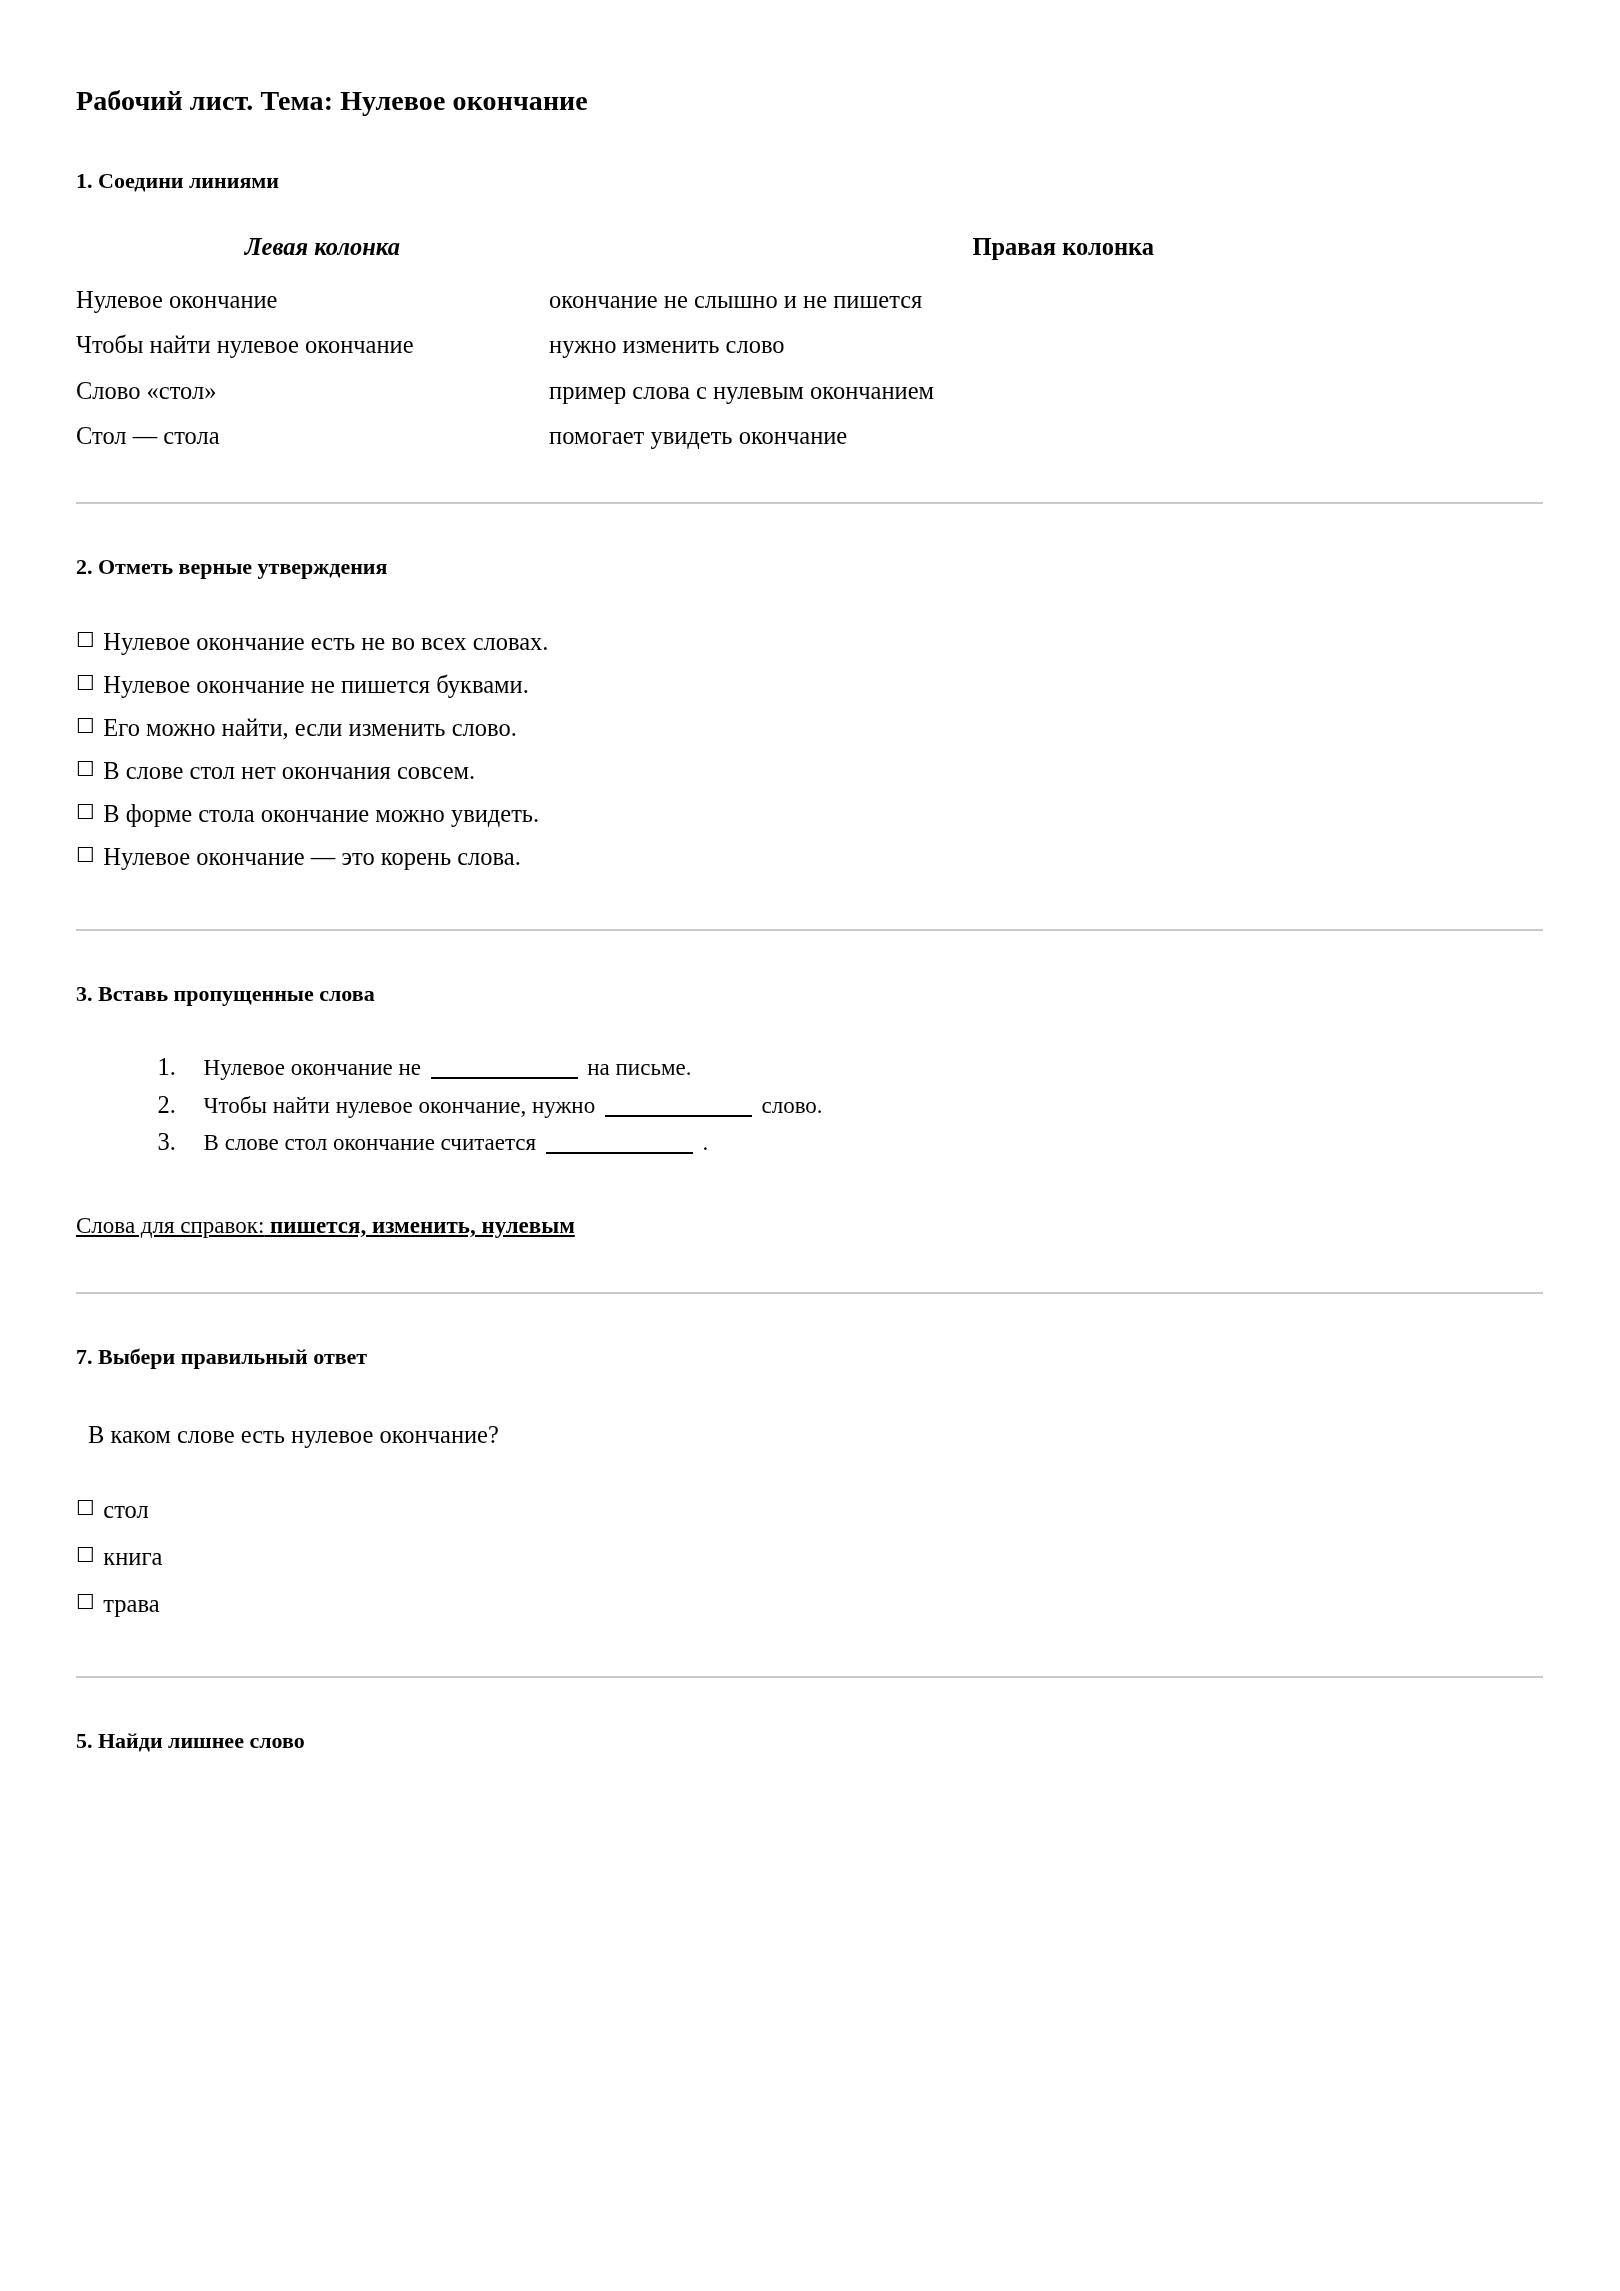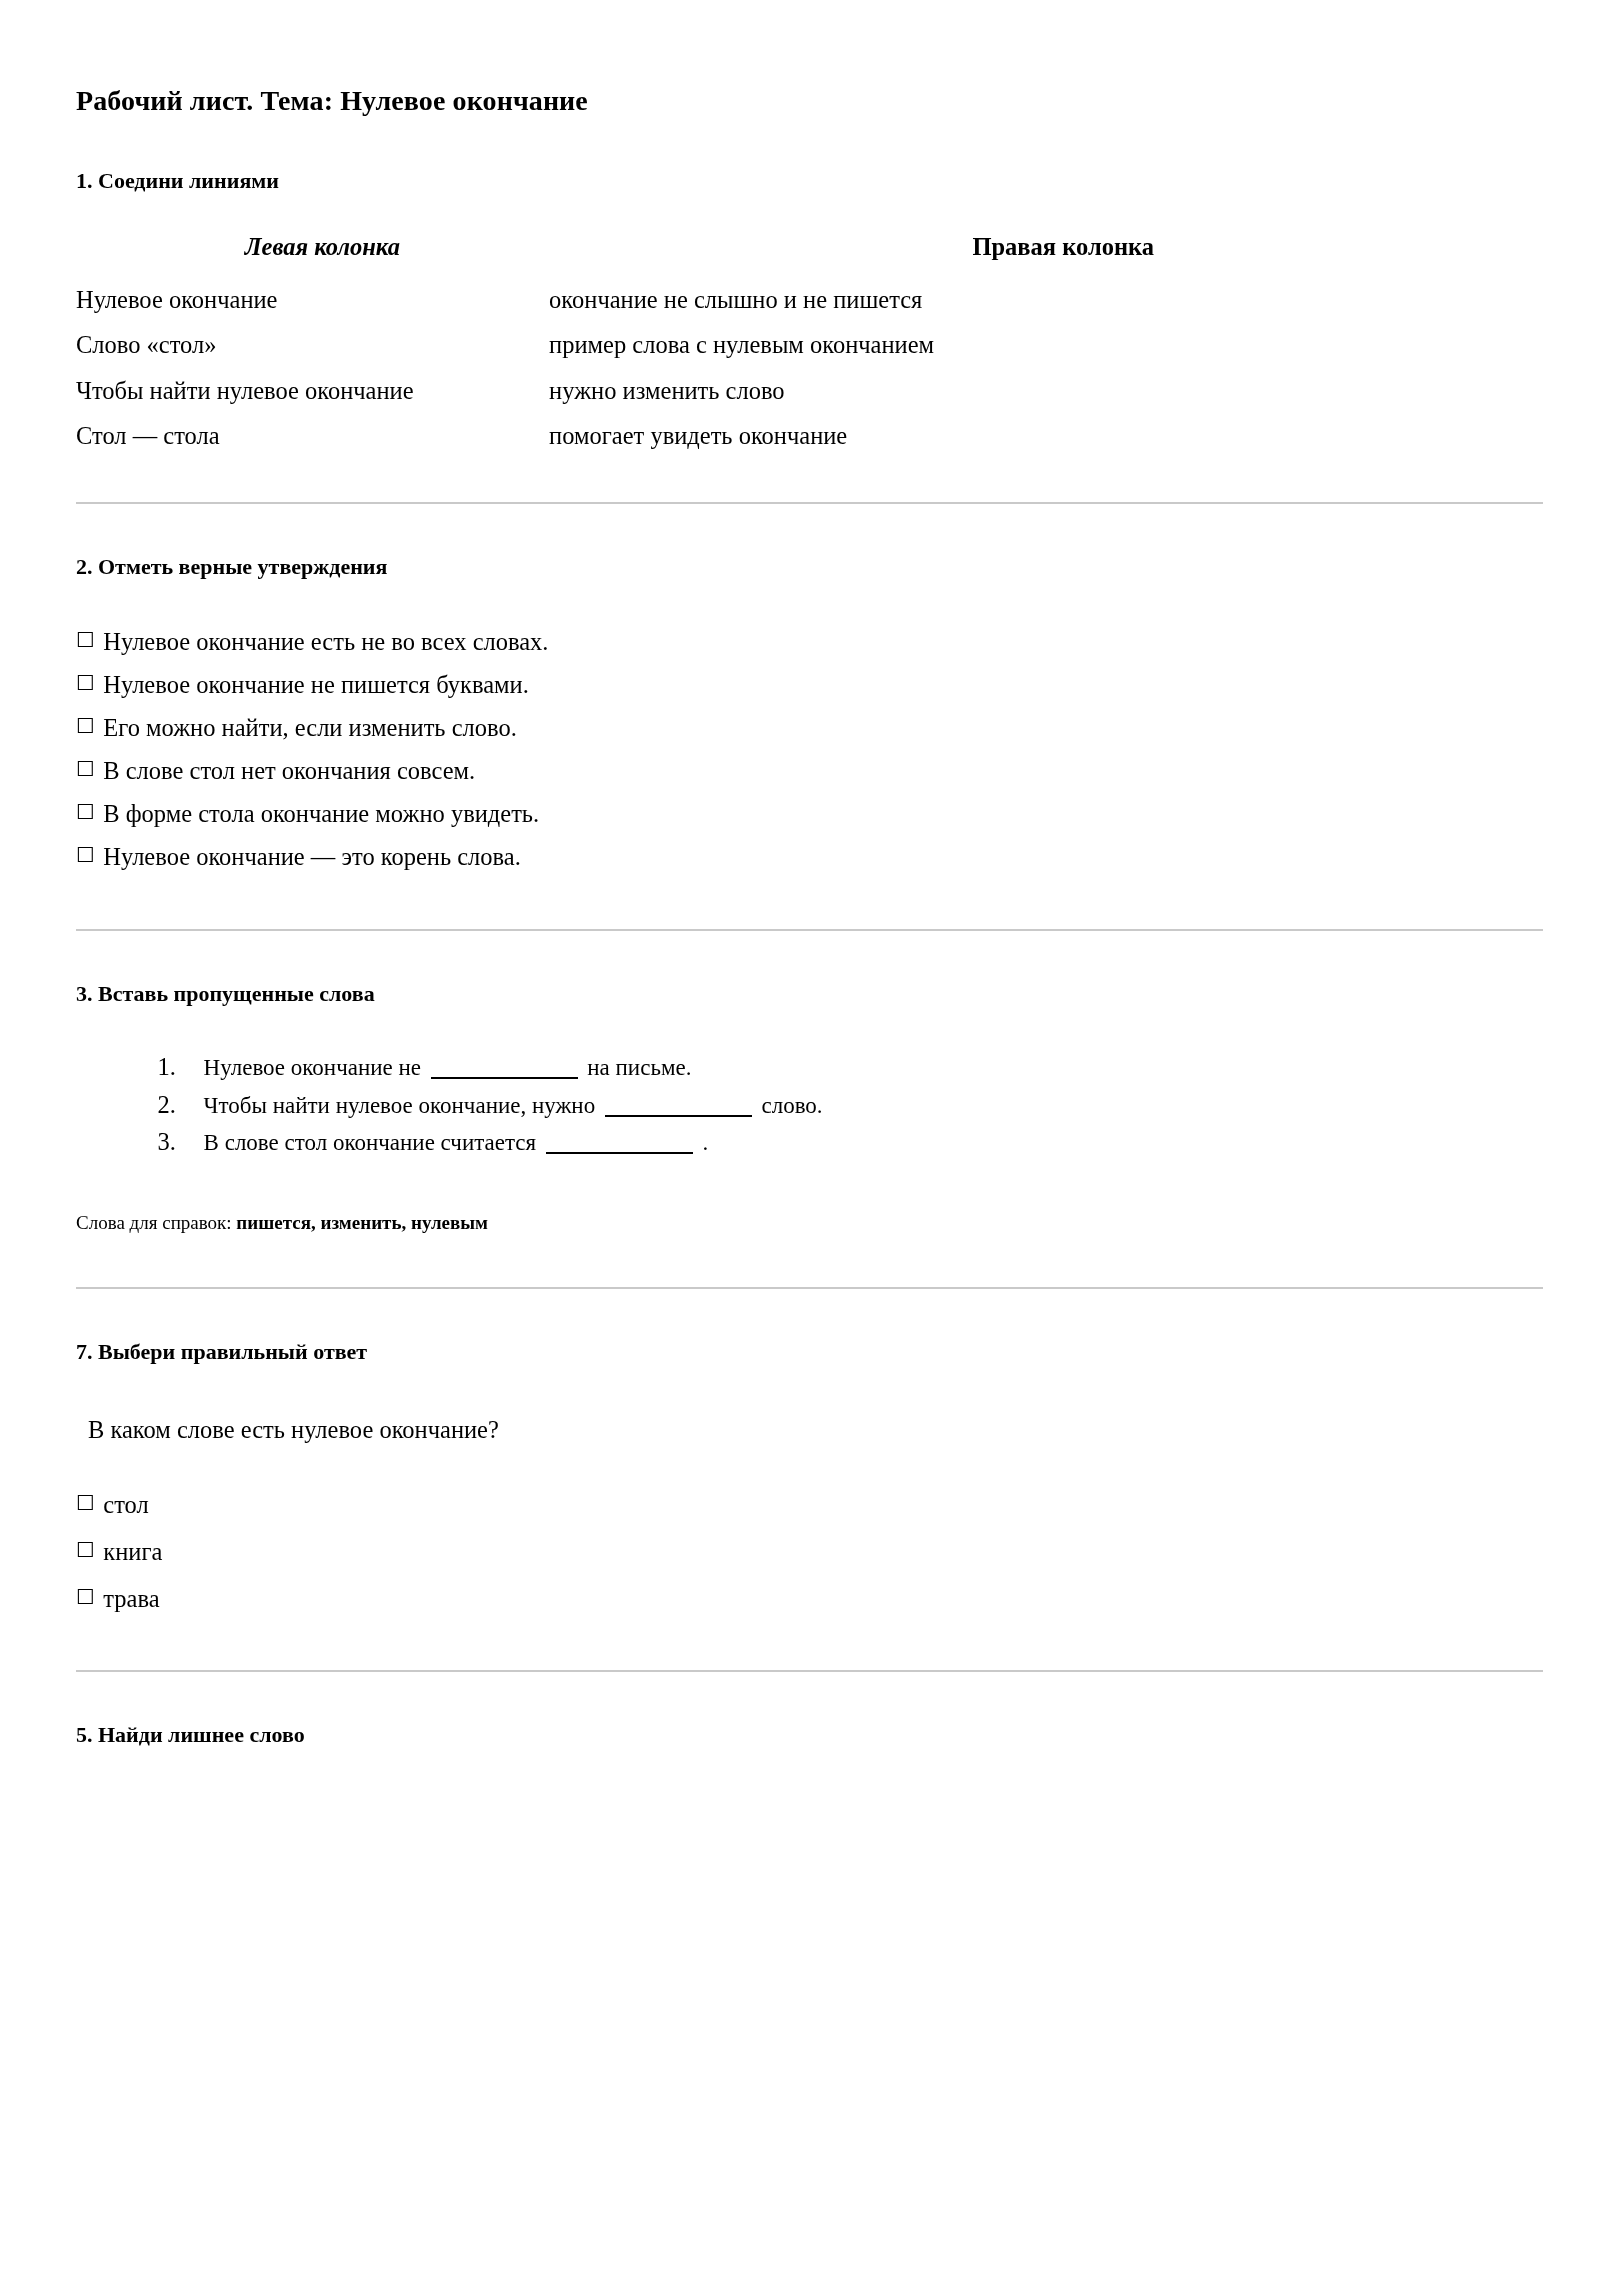--- a/index.html
+++ b/index.html
@@ -113,23 +113,24 @@
   .blank {
     display: inline-block;
     border-bottom: 2px solid #000;
     width: 147px;
     height: 1.02em;
     vertical-align: -0.18em;
     margin: 0 3.9px;
   }
 
   .hint-line {
-    font-size: 19px;
+    font-size: 23px;
     margin: 51px 0 0 0;
     line-height: 1.3;
+    text-decoration: underline;
   }
   .hint-line strong { font-weight: bold; }
 
   .question-line {
     font-size: 24.5px;
     margin: 49px 0 0 12px;
     line-height: 1.3;
   }
 
   .choice-list {
@@ -161,26 +162,26 @@
         <th class="col-left">Левая колонка</th>
         <th class="col-right">Правая колонка</th>
       </tr>
     </thead>
     <tbody>
       <tr>
         <td class="col-left">Нулевое окончание</td>
         <td class="col-right">окончание не слышно и не пишется</td>
       </tr>
       <tr>
+        <td class="col-left">Чтобы найти нулевое окончание</td>
+        <td class="col-right">нужно изменить слово</td>
+      </tr>
+      <tr>
         <td class="col-left">Слово «стол»</td>
         <td class="col-right">пример слова с нулевым окончанием</td>
-      </tr>
-      <tr>
-        <td class="col-left">Чтобы найти нулевое окончание</td>
-        <td class="col-right">нужно изменить слово</td>
       </tr>
       <tr>
         <td class="col-left">Стол — стола</td>
         <td class="col-right">помогает увидеть окончание</td>
       </tr>
     </tbody>
   </table>
 
   <hr class="rule">
 

